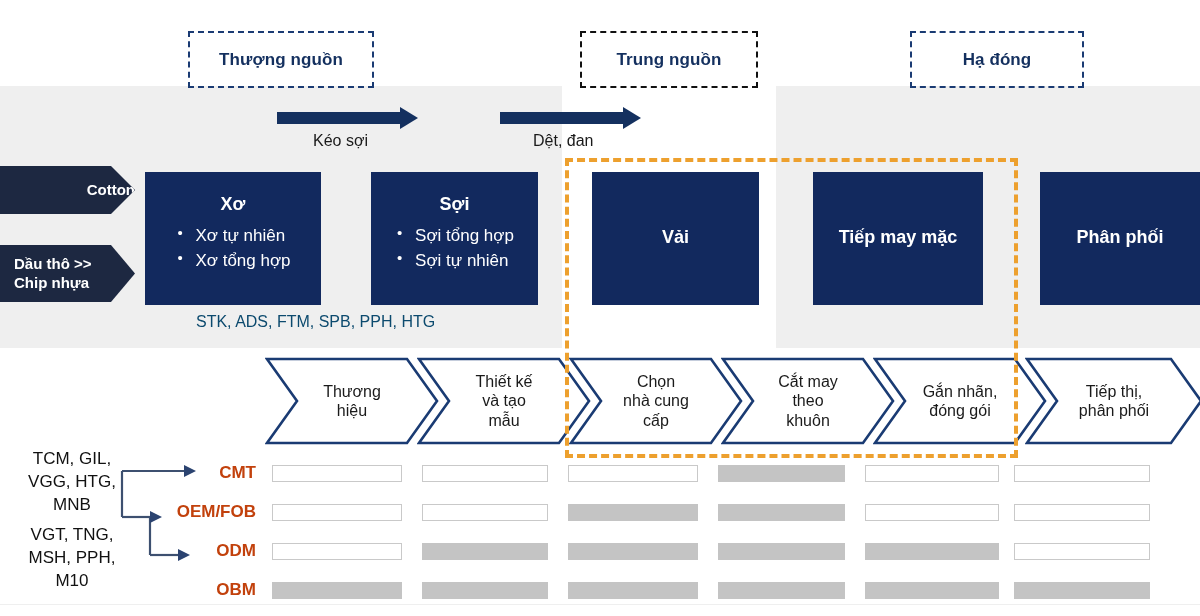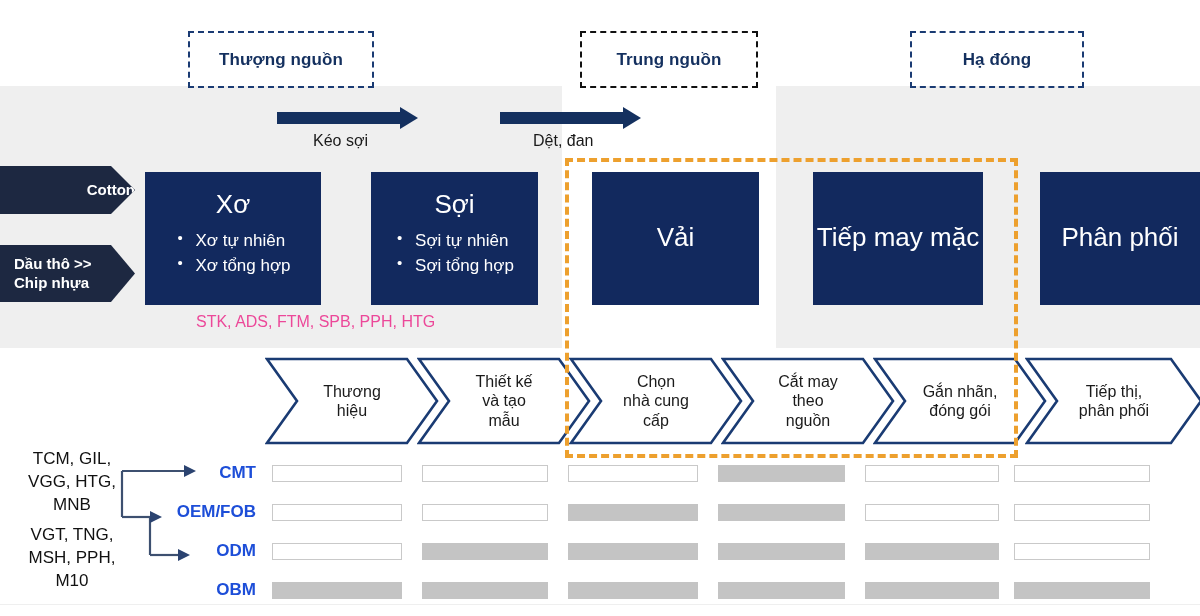--- a/index.html
+++ b/index.html
@@ -57,32 +57,32 @@
     clip-path:polygon(0 0, calc(100% - 24px) 0, 100% 50%, calc(100% - 24px) 100%, 0 100%);
     justify-content:flex-end;
   }
 
   
   .navy-box{
     position:absolute;background:#12295e;color:#ffffff;
     box-sizing:border-box;
     display:flex;flex-direction:column;align-items:center;justify-content:center;
   }
-  .navy-box .title{font-weight:normal;font-size:26px;margin-bottom:2px;}
+  .navy-box .title{font-weight:bold;font-size:18px;margin-bottom:2px;}
   .navy-box ul{
     list-style:none;margin:6px 0 10px 0;padding:0;text-align:left;
   }
   .navy-box li{
     font-size:17px;line-height:1.5;position:relative;padding-left:20px;white-space:nowrap;
   }
   .navy-box li:before{
     content:"•";position:absolute;left:2px;top:-1px;font-size:15px;
   }
   .tickers{
-    position:absolute;font-size:16px;color:#ec4899;white-space:nowrap;
+    position:absolute;font-size:16px;color:#0c4a6e;white-space:nowrap;
   }
 
   
   #chevron-row{position:absolute;left:265px;top:357px;width:935px;height:88px;}
   .chev{position:absolute;top:0;height:88px;}
   .chev svg{display:block;}
   .chev .lbl{
     position:absolute;left:0;top:0;width:100%;height:100%;
     display:flex;align-items:center;justify-content:center;
     font-size:16px;line-height:1.2;text-align:center;color:#1a1a1a;
@@ -91,21 +91,21 @@
 
   
   #orange-box{
     position:absolute;left:565px;top:158px;width:453px;height:300px;
     border:4px dashed #eda02e;box-sizing:border-box;background:transparent;
     pointer-events:none;
   }
 
   
   .model-label{
-    position:absolute;font-weight:bold;font-size:17px;color:#1d4ed8;
+    position:absolute;font-weight:bold;font-size:17px;color:#c2410c;
     text-align:right;
   }
   .bar{position:absolute;height:17px;box-sizing:border-box;}
   .bar.empty{background:#ffffff;border:1px solid #c9c9c9;}
   .bar.filled{background:#c4c4c4;border:1px solid #c4c4c4;}
 
   .corp-list{
     position:absolute;font-size:17px;line-height:1.35;text-align:center;color:#111;
   }
   #branch-svg{position:absolute;left:110px;top:455px;}
@@ -151,22 +151,22 @@
   <div class="title">Xơ</div>
   <ul>
     <li>Xơ tự nhiên</li>
     <li>Xơ tổng hợp</li>
   </ul>
 </div>
 
 <div class="navy-box" style="left:371px;top:172px;width:167px;height:133px;">
   <div class="title">Sợi</div>
   <ul>
+    <li>Sợi tổng hợp</li>
     <li>Sợi tự nhiên</li>
-    <li>Sợi tổng hợp</li>
   </ul>
 </div>
 
 <div class="navy-box" style="left:592px;top:172px;width:167px;height:133px;">
   <div class="title">Vải</div>
 </div>
 
 <div class="navy-box" style="left:813px;top:172px;width:170px;height:133px;">
   <div class="title">Tiếp may mặc</div>
 </div>
@@ -218,21 +218,21 @@
   </div>
 
   <div class="chev" style="left:456px;width:174px;">
     <svg width="174" height="88" viewBox="0 0 174 88">
       <path d="M2,2 L142,2 L172,44 L142,86 L2,86 L32,44 Z" fill="#ffffff" stroke="#1a3b73" stroke-width="2.6"></path>
     </svg>
     <div class="lbl">
       <div>
         <div>Cắt may</div>
         <div>theo</div>
-        <div>nguồn</div>
+        <div>khuôn</div>
       </div>
     </div>
   </div>
 
   <div class="chev" style="left:608px;width:174px;">
     <svg width="174" height="88" viewBox="0 0 174 88">
       <path d="M2,2 L142,2 L172,44 L142,86 L2,86 L32,44 Z" fill="#ffffff" stroke="#1a3b73" stroke-width="2.6"></path>
     </svg>
     <div class="lbl">
       <div>

